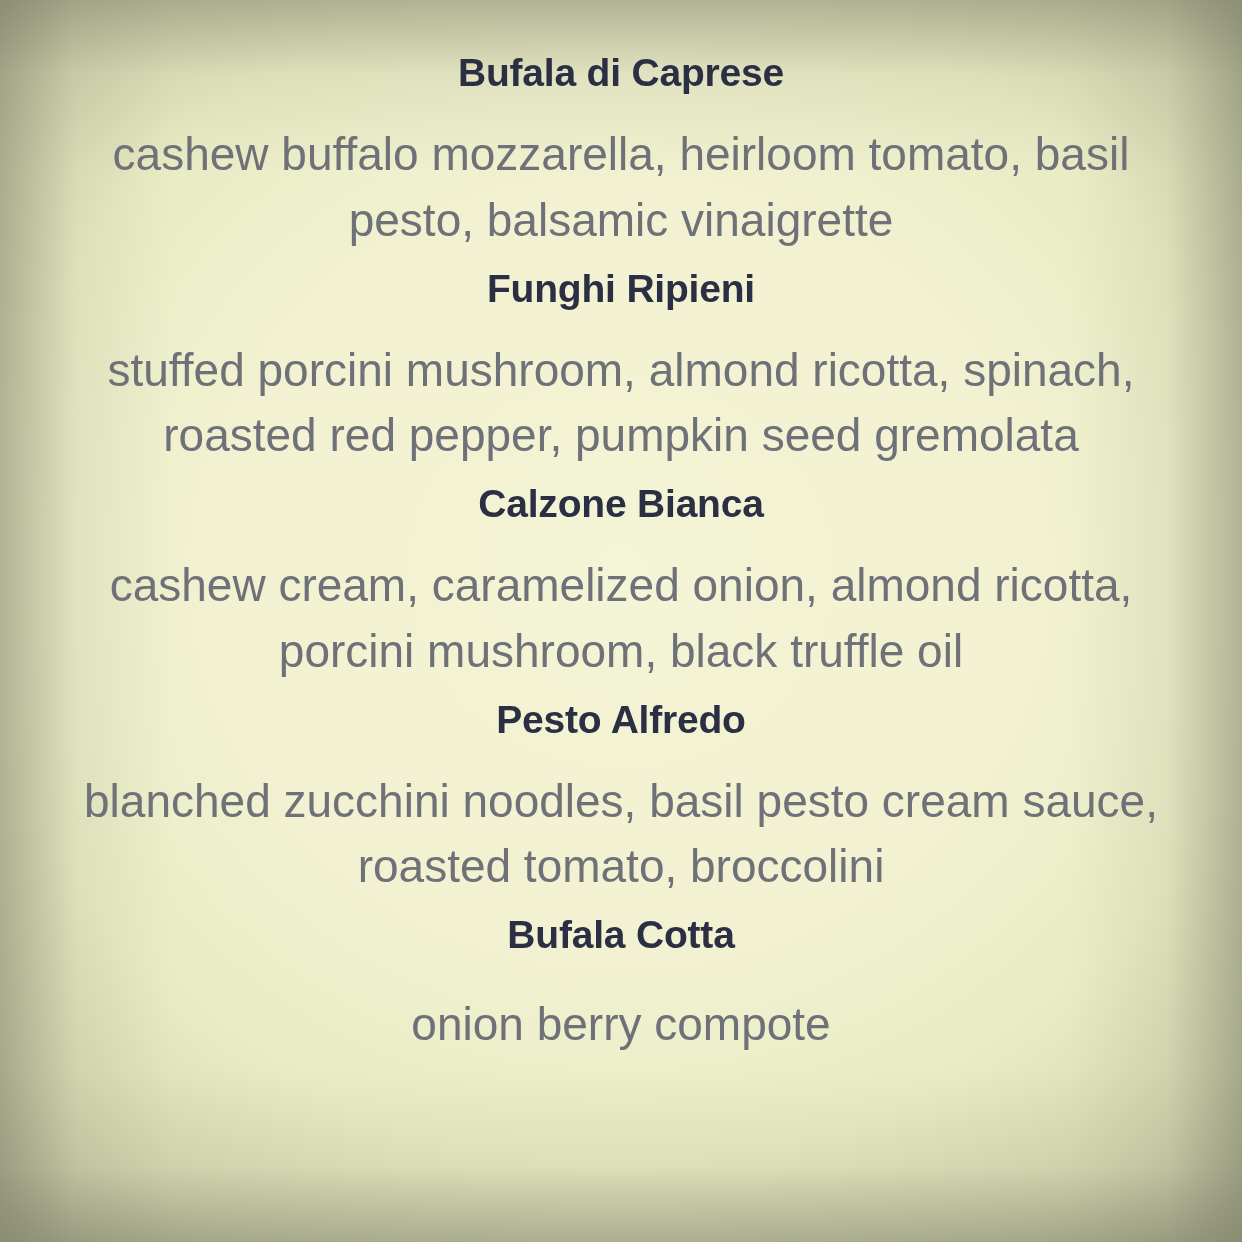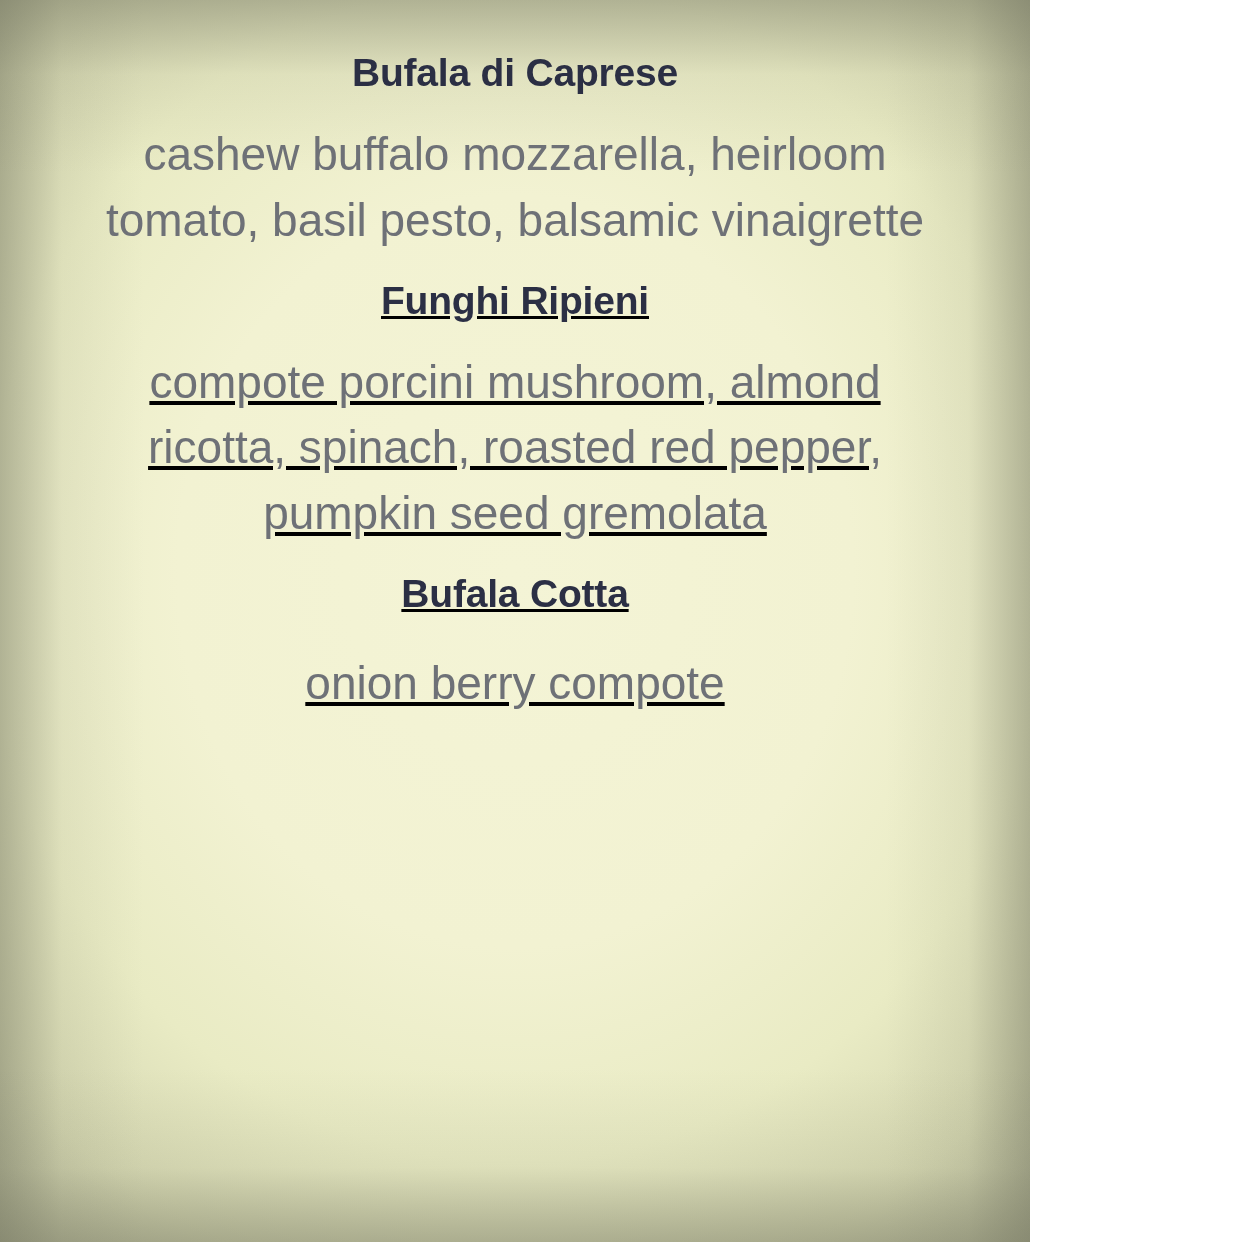--- a/index.html
+++ b/index.html
@@ -7,21 +7,21 @@
     padding: 0;
   }
   body {
     width: 1242px;
     height: 1242px;
     overflow: hidden;
     font-family: "Liberation Sans", sans-serif;
   }
   #menu-card {
     position: relative;
-    width: 1030px;
+    width: 1242px;
     height: 1242px;
     box-sizing: border-box;
     background-color: #eef0c8;
     background-image:
       radial-gradient(ellipse 78% 72% at 50% 46%, #f4f4d6 0%, #f2f2d2 42%, #e9ebc4 66%, #d6d8b2 84%, #b9bb9c 100%);
   }
   #menu-card::after {
     content: "";
     position: absolute;
     inset: 0;
@@ -54,22 +54,21 @@
     margin: 0;
     padding: 0 20px;
   }
   .item {
     margin: 0;
   }
   .item .dish-desc {
     margin-top: 26px;
   }
   .item + .item {
-    margin-top: 24px;
-    text-decoration: underline;
+    margin-top: 12px;
   }
   .item:first-child .dish-name {
     margin-top: 6px;
   }
   .item.last .dish-desc {
     margin-top: 34px;
   }
 </style>
 </head>
 <body>
@@ -77,24 +76,32 @@
 <div id="menu-card">
   <div class="menu-inner">
 
     <div class="item">
       <div class="dish-name">Bufala di Caprese</div>
       <div class="dish-desc">cashew buffalo mozzarella, heirloom tomato, basil pesto, balsamic vinaigrette</div>
     </div>
 
     <div class="item">
       <div class="dish-name">Funghi Ripieni</div>
-      <div class="dish-desc">compote porcini mushroom, almond ricotta, spinach, roasted red pepper, pumpkin seed gremolata</div>
+      <div class="dish-desc">stuffed porcini mushroom, almond ricotta, spinach, roasted red pepper, pumpkin seed gremolata</div>
     </div>
 
+    <div class="item">
+      <div class="dish-name">Calzone Bianca</div>
+      <div class="dish-desc">cashew cream, caramelized onion, almond ricotta, porcini mushroom, black truffle oil</div>
+    </div>
 
+    <div class="item">
+      <div class="dish-name">Pesto Alfredo</div>
+      <div class="dish-desc">blanched zucchini noodles, basil pesto cream sauce, roasted tomato, broccolini</div>
+    </div>
 
     <div class="item last">
       <div class="dish-name">Bufala Cotta</div>
       <div class="dish-desc">onion berry compote</div>
     </div>
 
   </div>
 </div>
 
 </body></html>

